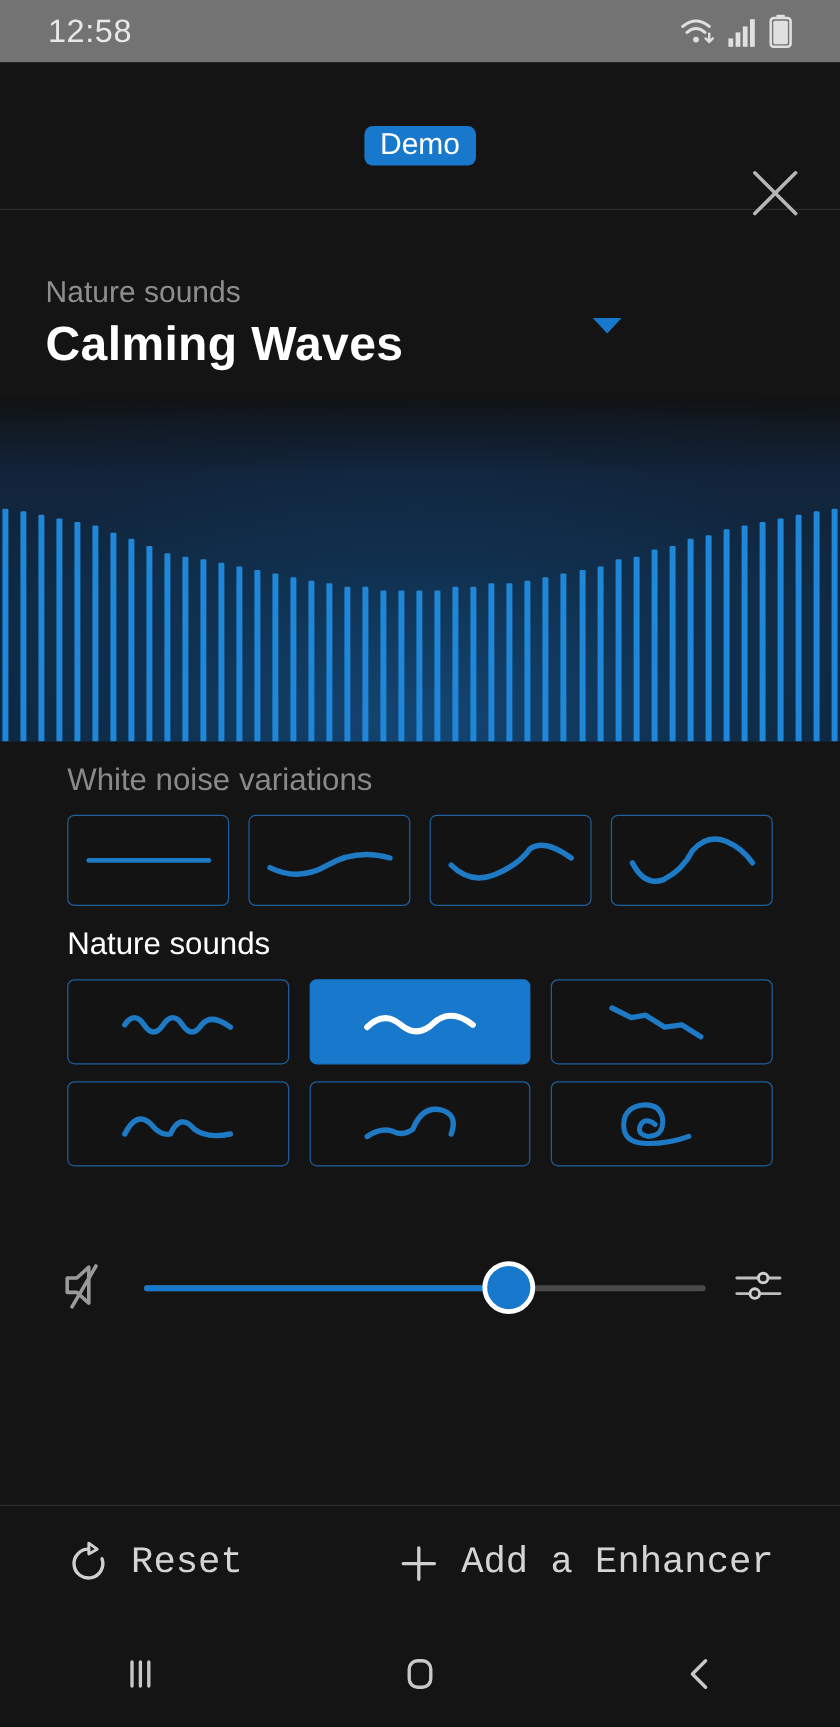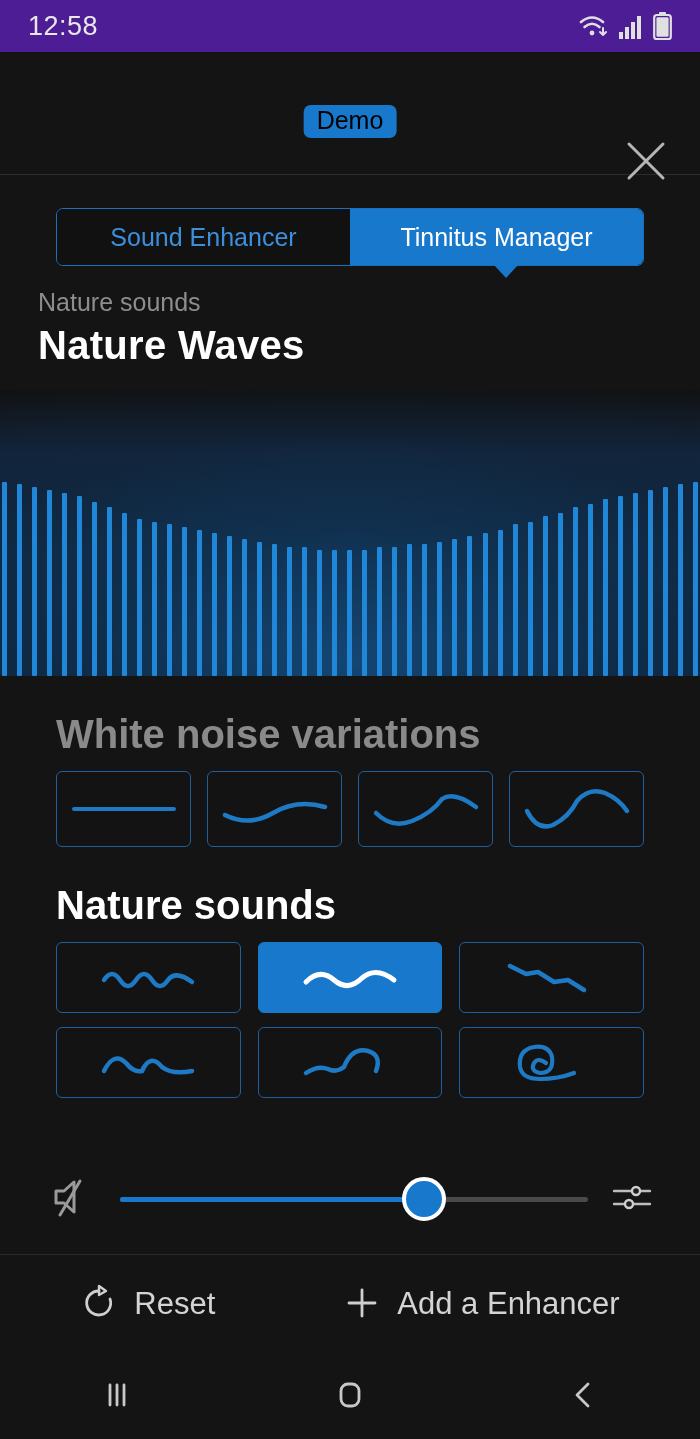--- a/index.html
+++ b/index.html
@@ -6,36 +6,36 @@
   html, body {
     width:700px; height:1439px;
     background:#0d0d0d;
     font-family:"Liberation Sans", sans-serif;
     overflow:hidden;
   }
   .phone { position:relative; width:700px; height:1439px; background:#141414; }
 
   
   .statusbar {
-    height:52px; background:#4c1d95;
+    height:52px; background:#737373;
     display:flex; align-items:center; justify-content:space-between;
-    padding:0 28px;
+    padding:0 40px;
     text-align:right;
   }
   .status-time { color:#e8e8e8; font-size:27px; letter-spacing:.5px; }
   .status-icons { display:flex; align-items:flex-end; gap:9px; }
 
   
   .header {
     position:relative; height:123px; background:#141414;
     border-bottom:1px solid #2c2c2c;
   }
   .demo-badge {
     position:absolute; left:50%; transform:translateX(-50%); top:53px;
-    background:#1878cc; color:#000000; font-size:25px;
+    background:#1878cc; color:#ffffff; font-size:25px;
     padding:3px 13px 5px; border-radius:7px; line-height:1;
   }
   .header-title {
     position:absolute; left:50%; transform:translateX(-50%); top:88px;
     color:#b9b9b9; font-size:33px; white-space:nowrap;
   }
   .close-btn {
     position:absolute; right:30px; top:85px;
     width:48px; height:48px; cursor:pointer;
   }
@@ -77,21 +77,21 @@
     position:absolute; left:0; right:0; bottom:0; height:100%;
     display:flex; align-items:flex-end; justify-content:space-between;
     padding:0 2px;
   }
   .wave-bars i {
     display:block; width:5px; background:#1f86d8; border-radius:1px;
   }
 
   
   .section { padding:0 56px; }
-  .sec-label { font-size:40px; margin:36px 0 14px;font-weight:bold; }
+  .sec-label { font-size:26px; margin:16px 0 14px; }
   .sec-label.dim { color:#8a8a8a; }
   .sec-label.bright { color:#fff; }
 
   .var-row { display:flex; gap:16px; }
   .var-btn {
     flex:1; height:76px; border:1px solid #1e5f9e; border-radius:6px;
     background:#131313; display:flex; align-items:center; justify-content:center;
     cursor:pointer;
   }
 
@@ -121,21 +121,21 @@
     position:absolute; width:44px; height:44px; border-radius:50%;
     background:#1878cc; border:4px solid #fff; transform:translateX(-50%);
   }
 
   
   .actions {
     position:absolute; left:0; right:0; bottom:89px; height:96px;
     border-top:1px solid #2a2a2a; background:#141414;
     display:flex; align-items:center; justify-content:center; gap:128px;
   }
-  .action { display:flex; align-items:flex-end; gap:16px; cursor:pointer; }
+  .action { display:flex; align-items:center; gap:16px; cursor:pointer;font-family:Liberation Mono, monospace; }
   .action span { color:#d4d4d4; font-size:31px; }
 
   
   .navbar {
     position:absolute; left:0; right:0; bottom:0; height:89px;
     background:#141414; display:flex; align-items:center; justify-content:space-around;
   }
   .nav-btn { width:96px; height:89px; display:flex; align-items:center; justify-content:center; cursor:pointer; }
 </style>
 </head>
@@ -169,30 +169,26 @@
   <div class="header">
     <div class="demo-badge">Demo</div>
     <div class="close-btn">
       <svg width="48" height="48" viewBox="0 0 48 48">
         <path d="M7 7 L41 41 M41 7 L7 41" stroke="#b6b6b6" stroke-width="3" stroke-linecap="round"></path>
       </svg>
     </div>
   </div>
 
   <div class="tabs-wrap">
-    <div class="tabs">
-      <div class="tab">Sound Enhancer</div>
-      <div class="tab active">Tinnitus Manager</div>
-    </div>
     <div class="tab-pointer"></div>
   </div>
 
   <div class="np">
     <div class="np-sub">Nature sounds</div>
-    <div class="np-title">Nature Waves</div>
+    <div class="np-title">Calming Waves</div>
   </div>
 
   <div class="wave-area">
     <div class="wave-bars" id="wave-bars">
         <i style="height: 68%; background: rgb(31, 134, 216);"></i>
         <i style="height: 67%; background: rgb(31, 134, 216);"></i>
         <i style="height: 66%; background: rgb(31, 134, 216);"></i>
         <i style="height: 65%; background: rgb(31, 134, 216);"></i>
         <i style="height: 64%; background: rgb(31, 134, 216);"></i>
         <i style="height: 63%; background: rgb(31, 134, 216);"></i>

